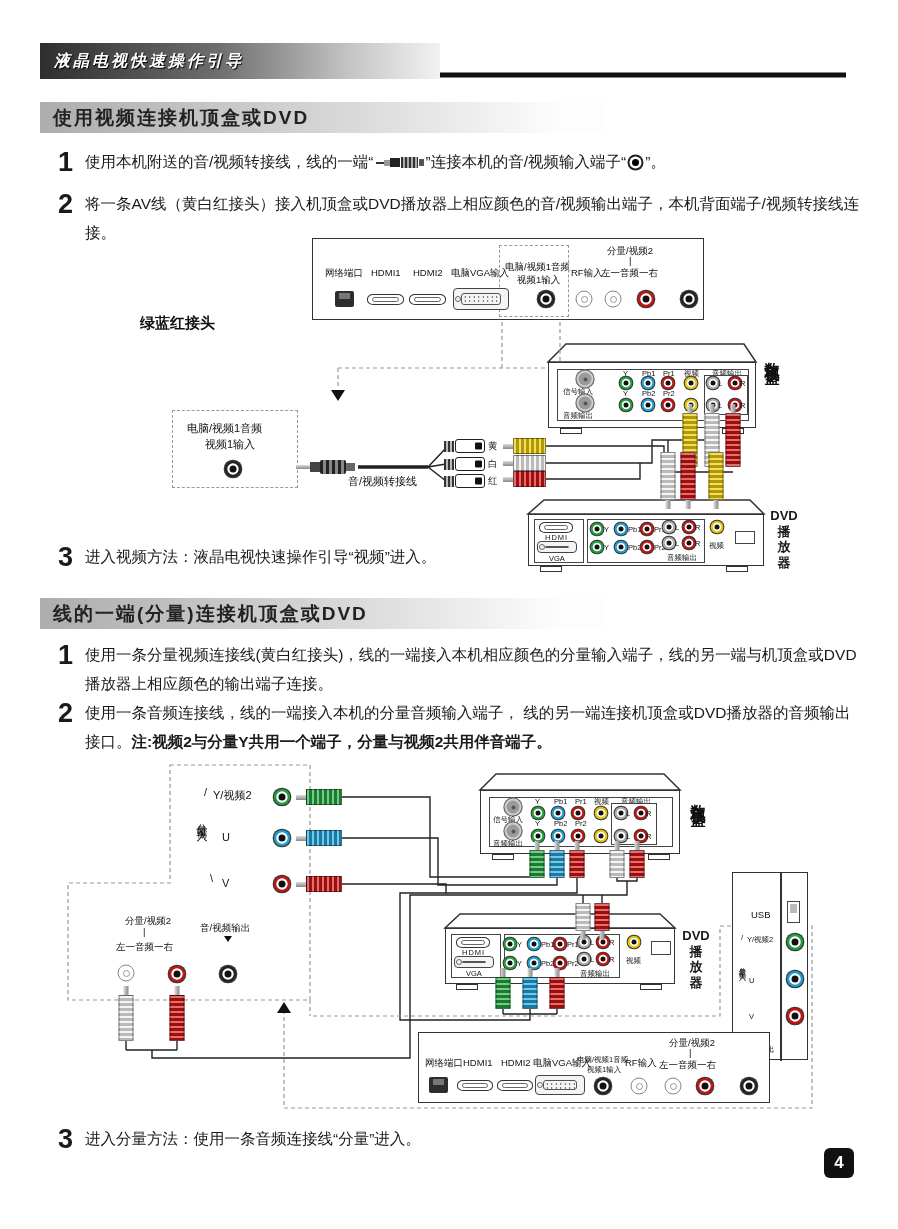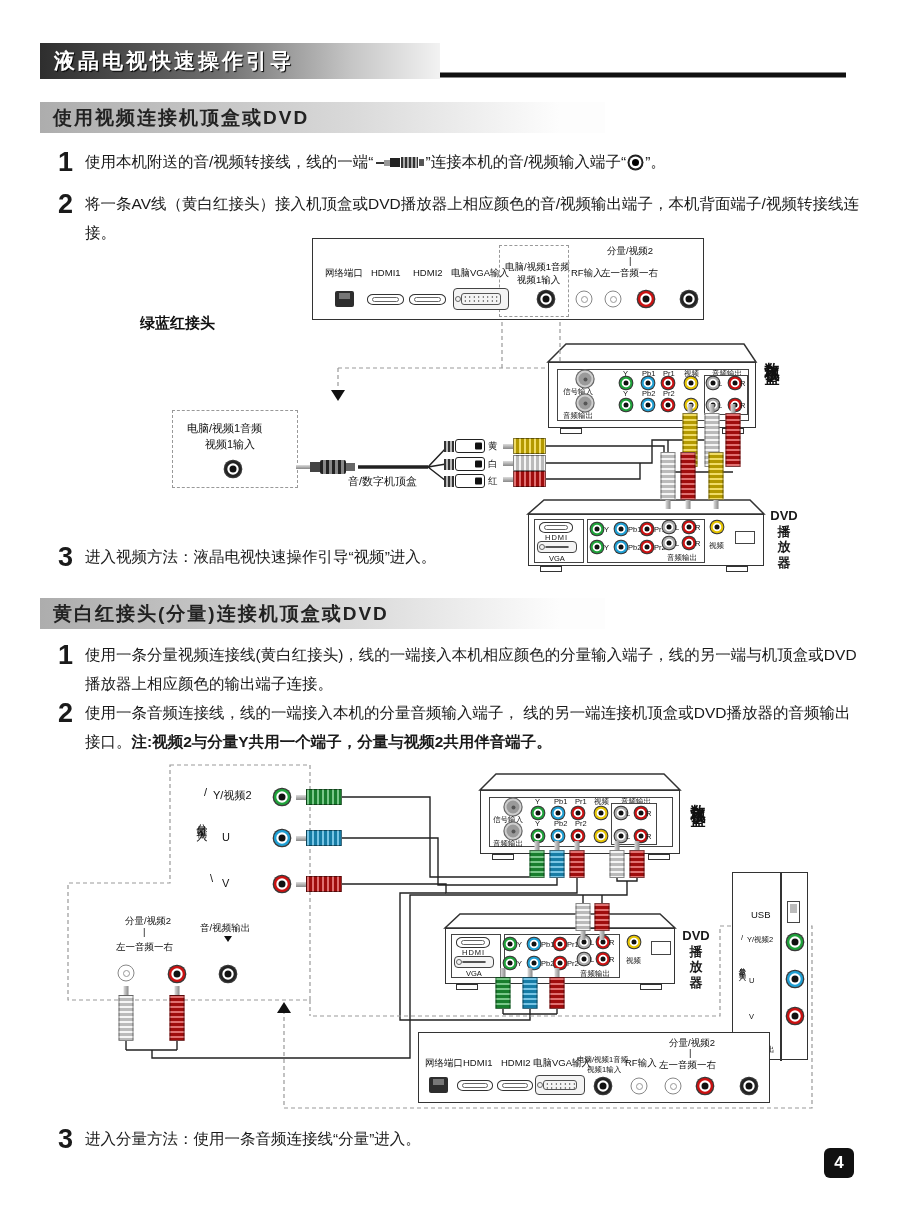--- a/index.html
+++ b/index.html
@@ -3,21 +3,21 @@
 <meta charset="utf-8">
 <style>
   html,body{margin:0;padding:0;}
   body{width:898px;height:1229px;background:#fff;position:relative;overflow:hidden;
        font-family:"Liberation Sans","DejaVu Sans",sans-serif;color:#1a1a1a;}
   .abs{position:absolute;}
   
   .hdrbar{position:absolute;left:40px;top:43px;width:400px;height:36px;
           background:linear-gradient(90deg,#2e2e2e 0%,#6f6f6f 45%,#c6c6c6 78%,#f2f2f2 100%);
           display:flex;align-items:center;padding-left:14px;box-sizing:border-box;}
-  .hdrbar .t{font-size:21px;font-weight:bold;color:#fff;letter-spacing:3px;text-shadow:1px 1px 1px #000;}
+  .hdrbar .t{font-size:16px;font-weight:bold;color:#fff;letter-spacing:3px;text-shadow:1px 1px 1px #000;font-style:italic;}
   
   .secbar{position:absolute;left:40px;width:565px;height:31px;
           background:linear-gradient(90deg,#adadad 0%,#d9d9d9 55%,#fdfdfd 92%);
           display:flex;align-items:center;padding-left:13px;box-sizing:border-box;
           font-size:19px;font-weight:bold;color:#222;letter-spacing:2px;}
   
   .step{position:absolute;display:flex;gap:12px;}
   .step .num{font-size:27px;font-weight:bold;line-height:1.1;}
   .step .txt{font-size:15.5px;line-height:1.85;width:778px;}
   .note{font-weight:bold;}
@@ -172,21 +172,21 @@
   <div class="lbl md" style="left:32px;top:26px;">视频1输入</div>
   <div class="jack" style="--c:#222;left:60px;top:58px;"></div>
 </div>
 
 <div class="abs z2" style="left:296px;top:460px;">
   <div class="abs" style="left:0;top:5px;width:14px;height:4px;background:linear-gradient(180deg,#ddd,#888);"></div>
   <div class="abs" style="left:14px;top:2px;width:10px;height:10px;background:#444;"></div>
   <div class="abs" style="left:24px;top:0;width:26px;height:14px;background:repeating-linear-gradient(90deg,#222 0 3px,#888 3px 6px);border-radius:2px;"></div>
   <div class="abs" style="left:50px;top:3px;width:9px;height:8px;background:#666;"></div>
 </div>
-<div class="lbl md" style="left:348px;top:474px;">音/数字机顶盒</div>
+<div class="lbl md" style="left:348px;top:474px;">音/视频转接线</div>
 
 <div class="fend" style="left:444px;top:439px;">
   <span class="rib"></span>
     <span class="fbody"></span>
     <span class="flabel">黄</span>
 </div>
 <div class="fend" style="left:444px;top:457px;">
   <span class="rib"></span>
     <span class="fbody"></span>
     <span class="flabel">白</span>
@@ -310,21 +310,21 @@
 播
 放
 器</div>
 
 <div class="step" style="left:58px;top:543px;">
   <span class="num">3</span>
   <span class="txt">进入视频方法：液晶电视快速操作引导“视频”进入。</span>
 </div>
 
 <div class="secbar" style="top:598px;">
-  <span>黄白红接头(分量)连接机顶盒或DVD</span>
+  <span>线的一端(分量)连接机顶盒或DVD</span>
 </div>
 
 <div class="step" style="left:58px;top:641px;">
   <span class="num">1</span>
   <span class="txt">使用一条分量视频连接线(黄白红接头)，线的一端接入本机相应颜色的分量输入端子，线的另一端与机顶盒或DVD播放器上相应颜色的输出端子连接。</span>
 </div>
 
 <div class="step" style="left:58px;top:699px;">
   <span class="num">2</span>
   <span class="txt"><span>使用一条音频连接线，线的一端接入本机的分量音频输入端子， 线的另一端连接机顶盒或DVD播放器的音频输出接口。</span><span class="note">注:视频2与分量Y共用一个端子，分量与视频2共用伴音端子。</span></span>

